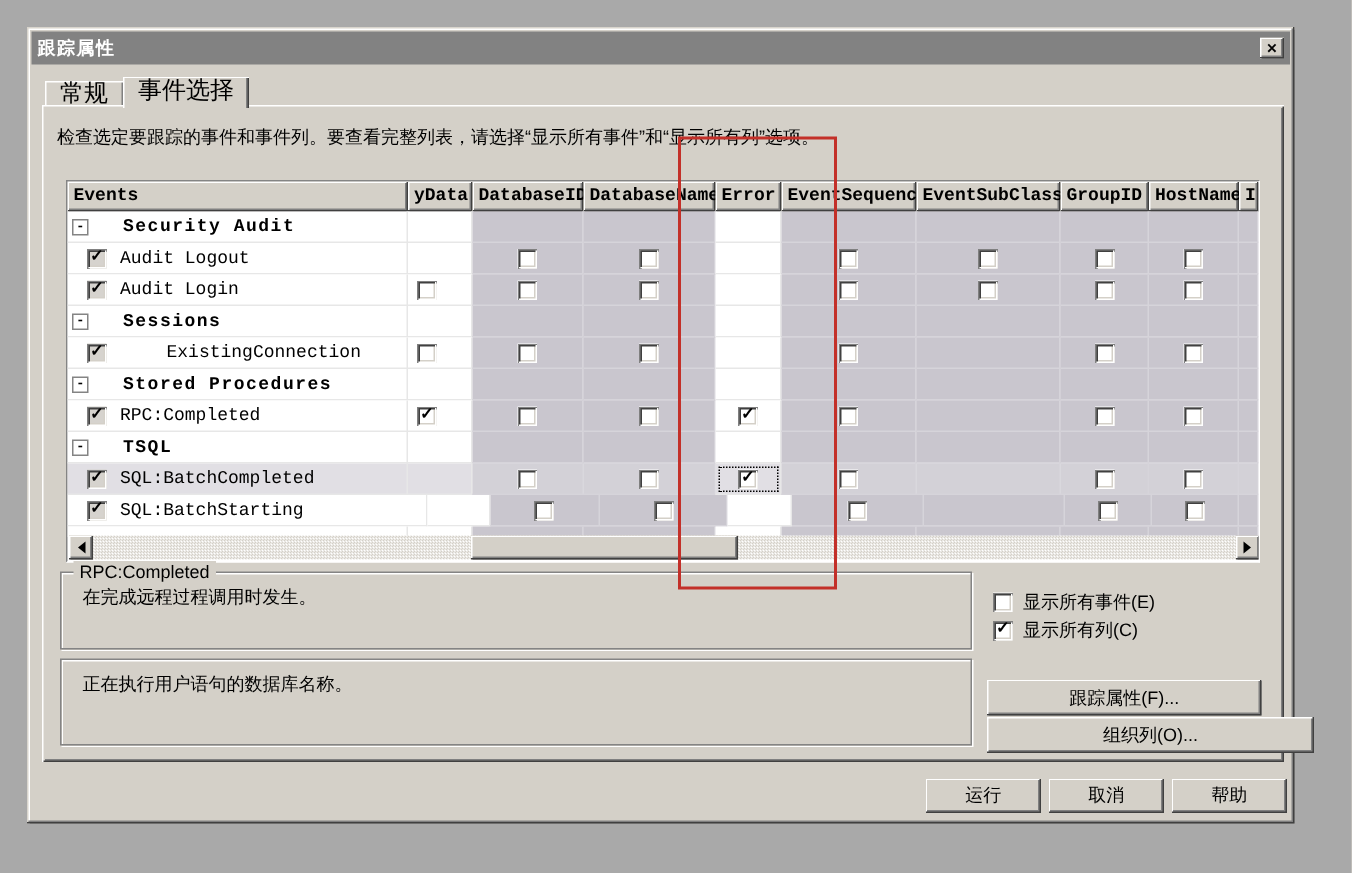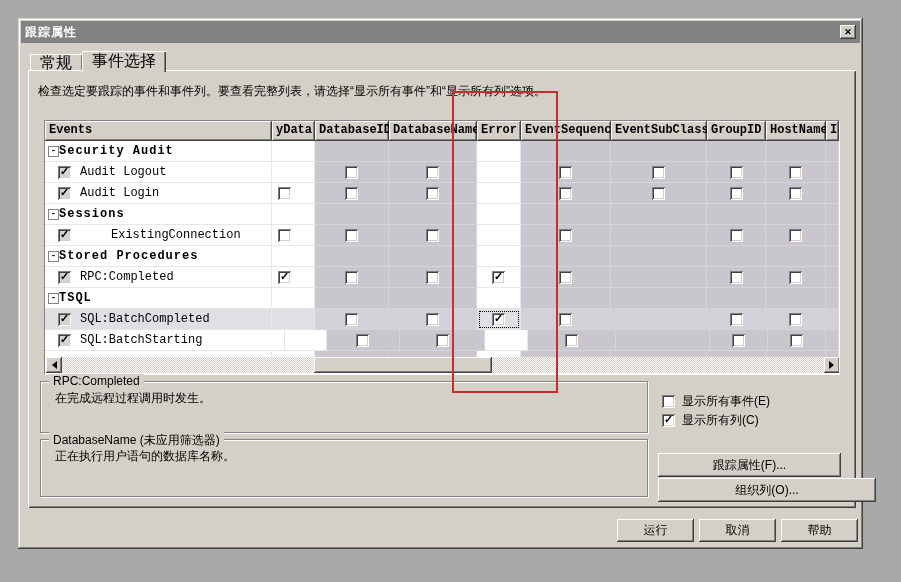--- a/index.html
+++ b/index.html
@@ -46,21 +46,21 @@
   .g-cell.ev { justify-content:flex-start; }
   .g-cell.col-ydata { justify-content:flex-start; padding-left:6px; }
   .g-cell.focus { outline:1px dotted #000; outline-offset:-3px; }
 
   .cb { width:13px; height:13px; background:#fff; position:relative; flex:none;
     box-shadow: inset 1px 1px 0 #808080, inset -1px -1px 0 #fff, inset 2px 2px 0 #404040, inset -2px -2px 0 #d4d0c8; }
   .cb.checked::after { content:"✓"; position:absolute; left:2px; top:-1px; font:bold 11px/13px "Liberation Sans",sans-serif; color:#000; }
   .cb.evcb { margin-left:13px; background:#d6d3ce; }
   .expander { width:11px; height:11px; margin-left:3px; border:1px solid #848484; background:#fff;
     font:bold 9px/9px "Liberation Mono",monospace; text-align:center; flex:none; }
-  .glabel { font:bold 12px "Liberation Mono",monospace; letter-spacing:1px; white-space:nowrap;text-align:right; }
+  .glabel { margin-left:23px; font:bold 12px "Liberation Mono",monospace; letter-spacing:1px; white-space:nowrap;text-align:right; }
   .elabel { margin-left:9px; font:12px "Liberation Mono",monospace; white-space:nowrap; }
 
   .hscroll { position:absolute; left:1px; bottom:1px; width:794px; height:16px; display:flex; }
   .sb-btn { width:16px; height:16px; background:#d4d0c8; flex:none; display:flex; align-items:center; justify-content:center;
     box-shadow: inset -1px -1px 0 #404040, inset 1px 1px 0 #fff, inset -2px -2px 0 #808080; }
   .sb-track { flex:1; position:relative;
     background:repeating-conic-gradient(#ffffff 0% 25%, #d4d0c8 0% 50%); background-size:2px 2px; }
   .sb-thumb { position:absolute; left:252px; top:0; width:178px; height:16px; background:#d4d0c8;
     box-shadow: inset -1px -1px 0 #404040, inset 1px 1px 0 #fff, inset -2px -2px 0 #808080; }
   .tri-l { width:0; height:0; border:4px solid transparent; border-right:5px solid #000; margin-right:3px; }
@@ -368,21 +368,20 @@
             <span class="tri-r"></span>
           </div>
       </div>
     </div>
 
     <div class="groupbox gb1">
       <span class="gb-legend">RPC:Completed</span>
       <span class="gb-text">在完成远程过程调用时发生。</span>
     </div>
     <div class="groupbox gb2">
-      <span class="gb-legend">DatabaseName (未应用筛选器)</span>
       <span class="gb-text">正在执行用户语句的数据库名称。</span>
     </div>
 
     <div class="optrow opt1">
       <span class="cb" id="cb-show-events"></span>
       <span class="lbl">显示所有事件(E)</span>
     </div>
     <div class="optrow opt2">
       <span class="cb checked" id="cb-show-columns"></span>
       <span class="lbl">显示所有列(C)</span>

